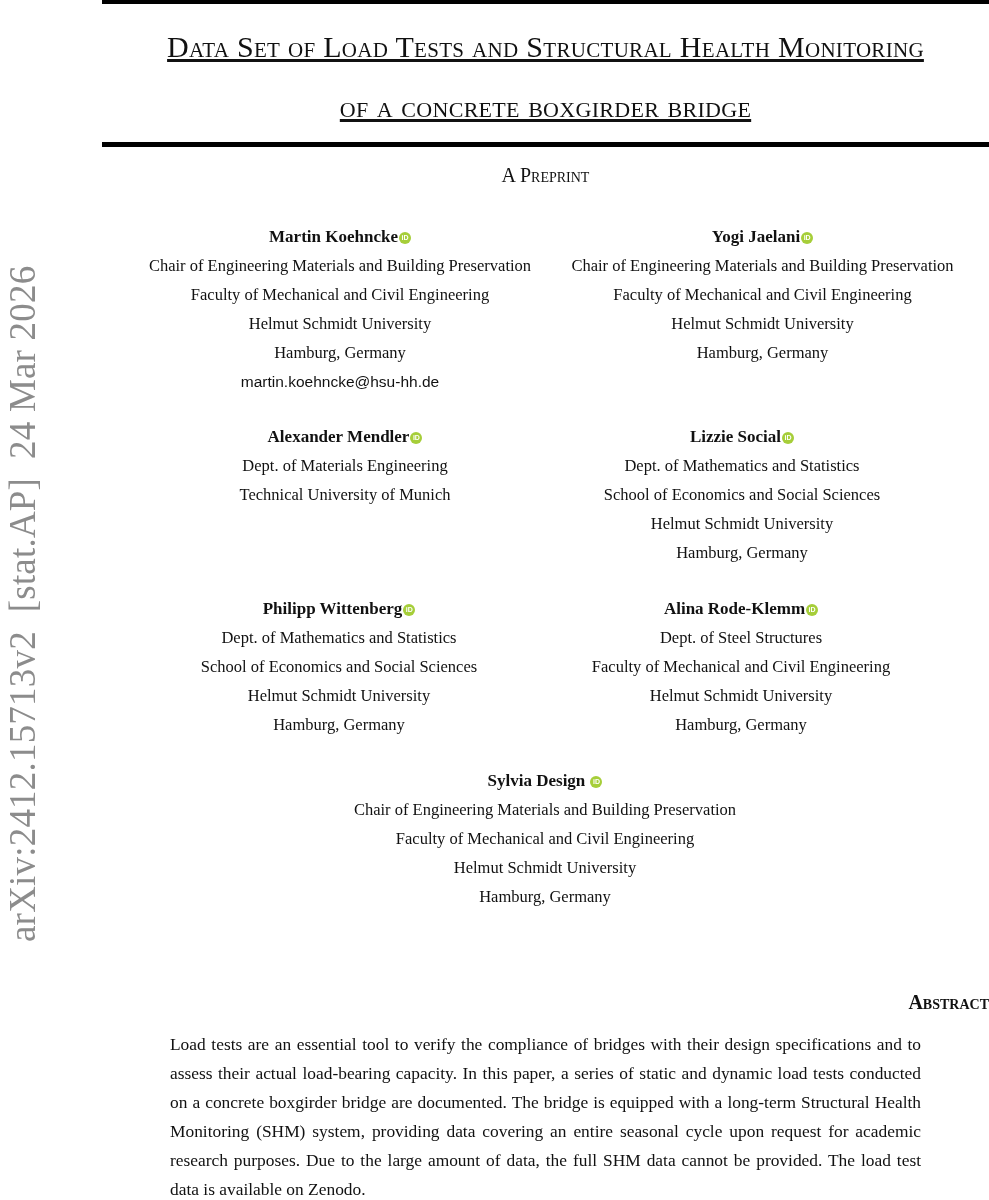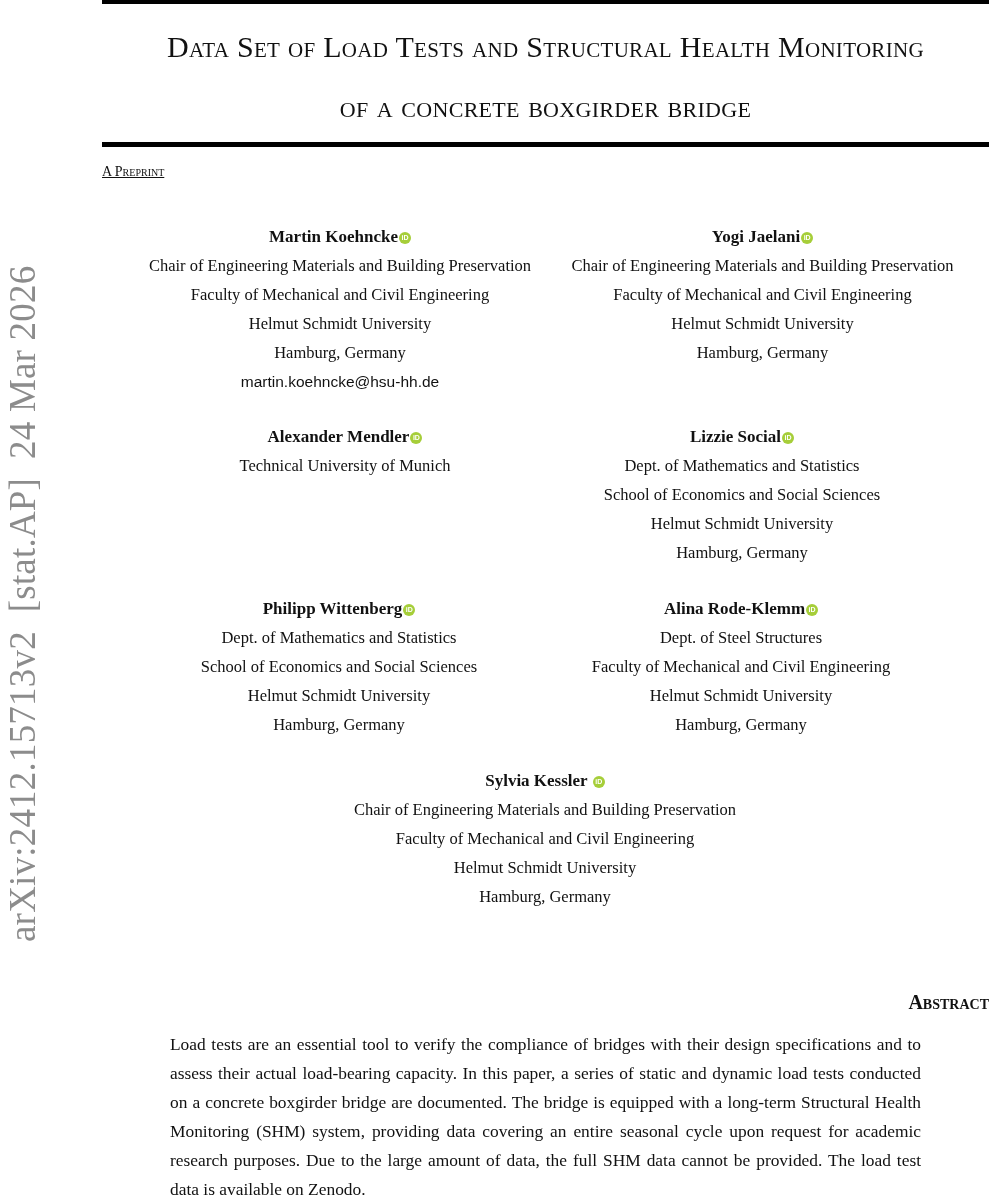--- a/index.html
+++ b/index.html
@@ -37,39 +37,40 @@
   .rule-top { top: 0; height: 4px; }
   .rule-bottom { top: 142px; height: 5px; }
   .title {
     position: absolute;
     left: 102px;
     right: 0;
     text-align: center;
     font-variant: small-caps;
     font-family: "Liberation Serif", serif;
     color: #111;
+    text-decoration: underline;
   }
   .title-line1 {
     top: 30px;
     font-size: 30px;
     letter-spacing: 0.3px;
   }
   .title-line2 {
     top: 88px;
     font-size: 32px;
     letter-spacing: 0.3px;
   }
   .preprint {
     position: absolute;
     left: 102px;
     right: 0;
     top: 164px;
+    text-align: center;
     font-variant: small-caps;
-    font-size: 14px;
-    text-decoration: underline;
+    font-size: 20px;
   }
   .author {
     position: absolute;
     text-align: center;
     font-size: 16.5px;
     line-height: 29px;
   }
   .author .name {
     font-weight: bold;
     font-size: 17px;
@@ -153,20 +154,21 @@
   <span class="line">Chair of Engineering Materials and Building Preservation</span>
   <span class="line">Faculty of Mechanical and Civil Engineering</span>
   <span class="line">Helmut Schmidt University</span>
   <span class="line">Hamburg, Germany</span>
 </div>
 
 <div class="author" style="top:422px; left:145px; width:400px;">
   <span class="line">
     <span class="name">Alexander Mendler</span><span class="orcid">iD</span>
   </span>
+  <span class="line">Dept. of Materials Engineering</span>
   <span class="line">Technical University of Munich</span>
 </div>
 
 <div class="author" style="top:422px; left:542px; width:400px;">
   <span class="line">
     <span class="name">Lizzie Social</span><span class="orcid">iD</span>
   </span>
   <span class="line">Dept. of Mathematics and Statistics</span>
   <span class="line">School of Economics and Social Sciences</span>
   <span class="line">Helmut Schmidt University</span>
@@ -188,21 +190,21 @@
     <span class="name">Alina Rode-Klemm</span><span class="orcid">iD</span>
   </span>
   <span class="line">Dept. of Steel Structures</span>
   <span class="line">Faculty of Mechanical and Civil Engineering</span>
   <span class="line">Helmut Schmidt University</span>
   <span class="line">Hamburg, Germany</span>
 </div>
 
 <div class="author col-center" style="top:766px;">
   <span class="line">
-    <span class="name">Sylvia Kessler</span>&nbsp;<span class="orcid">iD</span>
+    <span class="name">Sylvia Design</span>&nbsp;<span class="orcid">iD</span>
   </span>
   <span class="line">Chair of Engineering Materials and Building Preservation</span>
   <span class="line">Faculty of Mechanical and Civil Engineering</span>
   <span class="line">Helmut Schmidt University</span>
   <span class="line">Hamburg, Germany</span>
 </div>
 
 <div class="abstract-heading">Abstract</div>
 <div class="abstract-body">Load tests are an essential tool to verify the compliance of bridges with their design specifications and to assess their actual load-bearing capacity. In this paper, a series of static and dynamic load tests conducted on a concrete boxgirder bridge are documented. The bridge is equipped with a long-term Structural Health Monitoring (SHM) system, providing data covering an entire seasonal cycle upon request for academic research purposes. Due to the large amount of data, the full SHM data cannot be provided. The load test data is available on Zenodo.</div>
 

